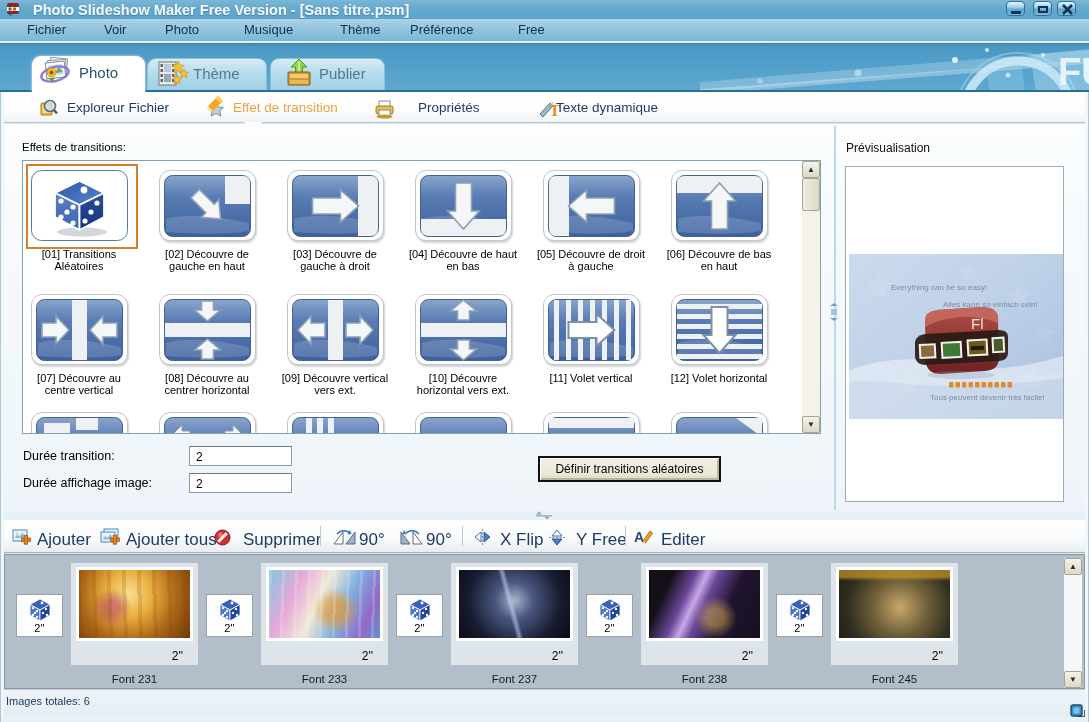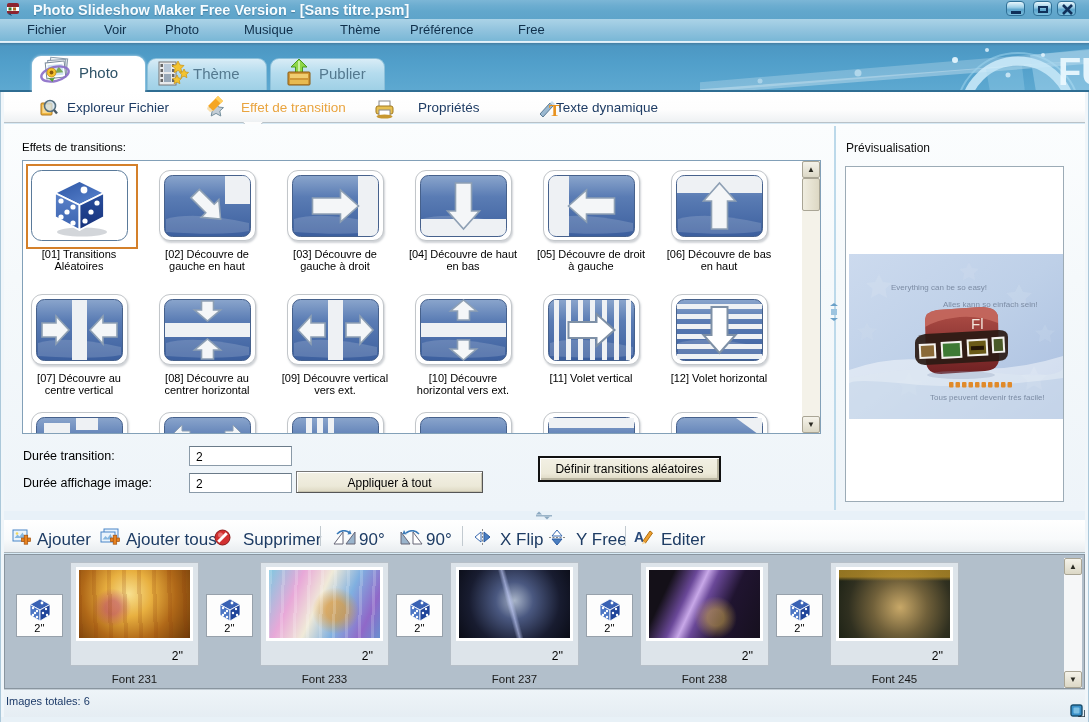--- a/index.html
+++ b/index.html
@@ -225,21 +225,21 @@
   <circle cx="10" cy="7" r="5.5" fill="#cfe2ee" fill-opacity=".75" stroke="#55707f" stroke-width="1.6"></circle>
   <line x1="14" y1="11" x2="17" y2="14.5" stroke="#4a5a64" stroke-width="2.4"></line>
 </svg>
 <div class="abs tb1-text" style="left:67px">Exploreur Fichier</div>
 <svg class="abs" style="left:206px;top:96px" width="23" height="21" viewBox="0 0 23 21">
   <path d="M9,8 l2.5,4.5 5,.6 -3.7,3.4 1,5 -4.8,-2.6 -4.8,2.6 1,-5 -3.7,-3.4 5,-.6 Z" fill="#c3cdd6" stroke="#76909e" transform="translate(1,-1.5)"></path>
   <path d="M2,10 L12,0 L17,5 L7,15 Z" fill="#f5a623"></path>
   <path d="M12,0 L17,5 L14.5,7.5 L9.5,2.5 Z" fill="#ffd060"></path>
   <path d="M2,10 L7,15 L4,16 L1,13 Z" fill="#f8e0b0"></path>
 </svg>
-<div class="abs tb1-text" style="left:233px; color:#e9a43f;margin-left:8px;">Effet de transition</div>
+<div class="abs tb1-text" style="left:233px; color:#e9a43f;">Effet de transition</div>
 <svg class="abs" style="left:374px;top:100px" width="21" height="19" viewBox="0 0 21 19">
   <rect x="5" y="1" width="11" height="6" fill="#fff" stroke="#888"></rect>
   <rect x="2" y="6" width="17" height="8" rx="2" fill="#e8c050" stroke="#a07820"></rect>
   <rect x="5" y="10" width="11" height="7" fill="#fff" stroke="#888"></rect>
   <ellipse cx="10.5" cy="16.5" rx="8" ry="2" fill="#c89830"></ellipse>
 </svg>
 <div class="abs tb1-text" style="left:418px">Propriétés</div>
 <svg class="abs" style="left:540px;top:100px" width="24" height="18" viewBox="0 0 24 18">
   <path d="M0,14 L10,3 L13,6 L3,17 Z" fill="#9ab8d0" stroke="#5a7a94"></path>
   <path d="M10,3 L13,6 L15,4 L12,1 Z" fill="#c8ddee"></path>
@@ -501,21 +501,20 @@
       <rect x="152" y="128" width="4.5" height="5.5" rx="1"></rect>
         <rect x="158.5" y="128" width="4.5" height="5.5" rx="1"></rect>
     </g>
     <text x="81" y="146" font-size="8" fill="#7c8ca4" font-family="Liberation Sans">Tous peuvent devenir très facile!</text>
   </svg>
 
   <div class="abs ctl-label" style="left:19px; top:325px;">Durée transition:</div>
   <div class="abs ctl-label" style="left:19px; top:352px;">Durée affichage image:</div>
   <div class="abs ctl-input" style="left:185px; top:322px;">2</div>
   <div class="abs ctl-input" style="left:185px; top:349px;">2</div>
-  <div class="abs ctl-btn" style="left:292px; top:347px;">Appliquer à tout</div>
   <div class="abs ctl-btn def" style="left:535px; top:333px; width:181px; height:24px;">Définir transitions aléatoires</div>
 </div>
 
 <div class="abs splitter"></div>
 
 <div class="abs tb2"></div>
 
 <svg class="abs" style="left:12px;top:529px" width="19" height="17" viewBox="0 0 19 17">
   <rect x="1" y="1" width="14" height="11" fill="#eaf4fc" stroke="#4a86c8"></rect>
   <path d="M2.5,9 l3,-3.5 2,2 3,-4 3,5.5 z" fill="#88b8e0"></path>

